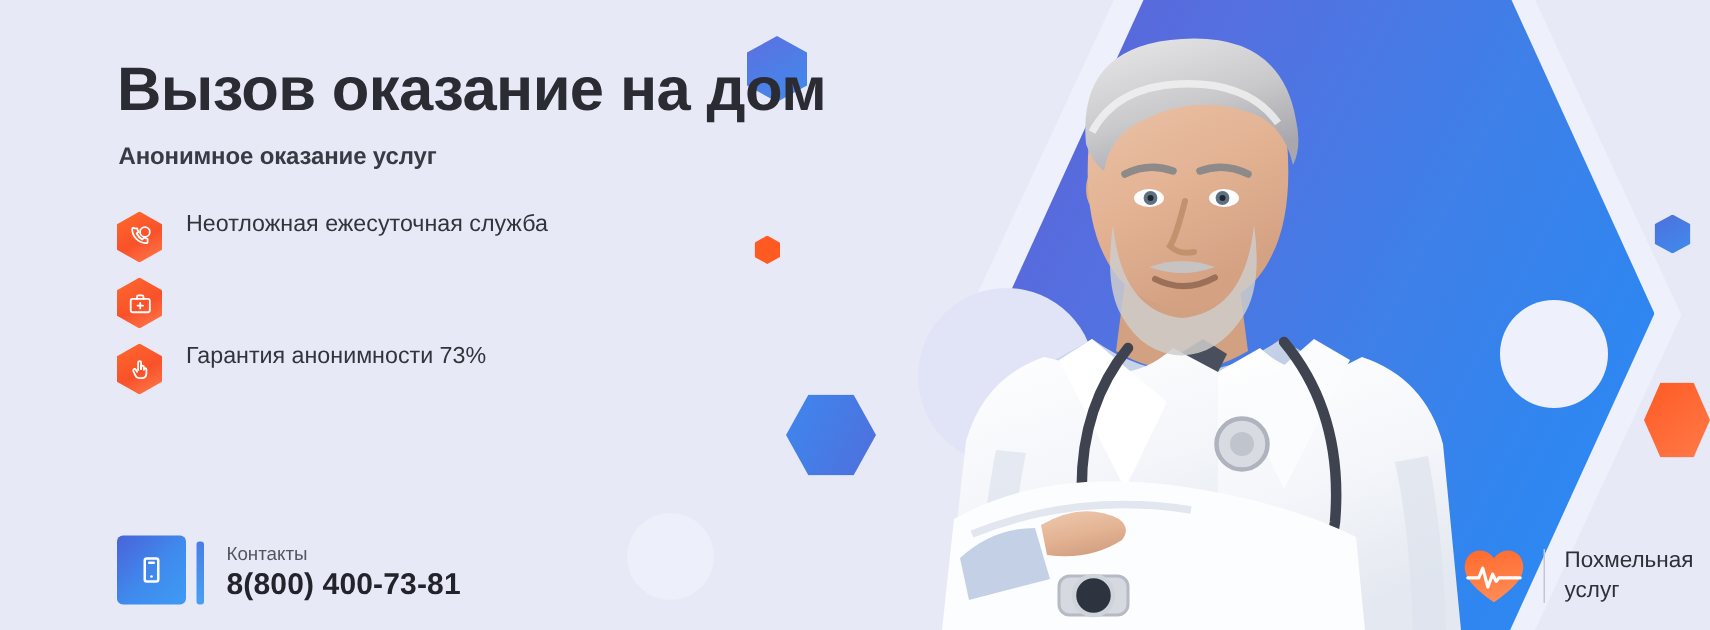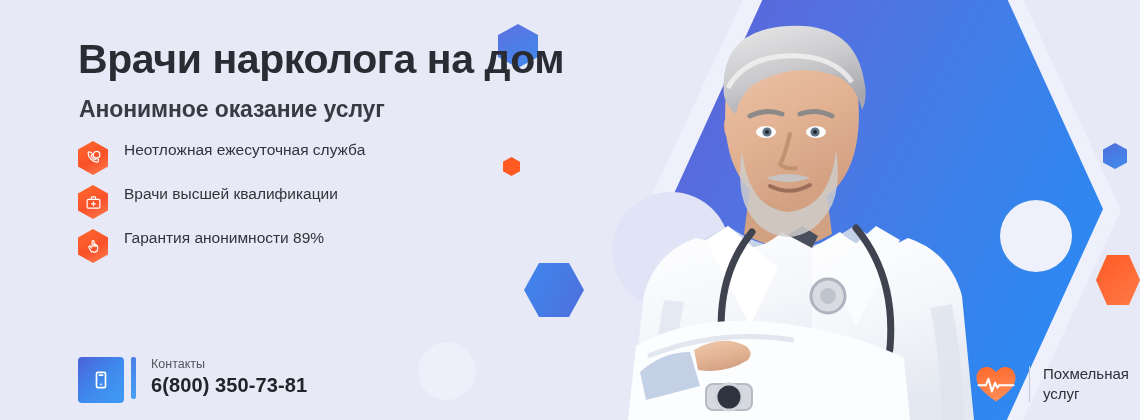--- a/index.html
+++ b/index.html
@@ -112,21 +112,21 @@
     font-weight: 700;
     letter-spacing: -0.4px;
     color: #2b2b33;
     white-space: nowrap;
     z-index: 3;
   }
   .subhead {
     position: absolute;
     left: 1px; top: 96px;
     margin: 0;
-    font-size: 23px;
+    font-size: 16px;
     font-weight: 700;
     letter-spacing: -0.1px;
     color: #3a3a44;
     white-space: nowrap;
     z-index: 3;
   }
 
   .features {
     position: absolute;
     left: 0; top: 141px;
@@ -158,21 +158,21 @@
     font-weight: 500;
     color: #33333c;
     white-space: nowrap;
   }
 
   
   .contacts {
     position: absolute;
     left: 0; top: 357px;
     display: flex;
-    align-items: flex-start;
+    align-items: flex-end;
     z-index: 3;
   }
   .contacts-icon {
     width: 46px; height: 46px;
     border-radius: 4px;
     background: linear-gradient(135deg, #4a63d8 0%, #3f8bee 55%, #3f9bf4 100%);
     display: flex;
     align-items: center;
     justify-content: center;
     flex: 0 0 46px;
@@ -332,21 +332,21 @@
       <path d="M142 150 q6 58 46 62 q42 -4 48 -62 q6 42 -8 62 q-16 24 -40 25 q-26 -1 -40 -26 q-12 -20 -6 -61 z" fill="#cfcccb" opacity="0.85"></path>
 
       <path d="M170 186 q20 10 40 -1" fill="none" stroke="#9c6f58" stroke-width="4" stroke-linecap="round"></path>
 
       <path d="M166 178 q22 -8 44 0 q-22 8 -44 0 z" fill="#c6c3c2"></path>
     </g>
   </svg>
 
   <div class="content">
 
-    <h1 class="headline">Врачи нарколога на дом</h1>
+    <h1 class="headline">Вызов оказание на дом</h1>
     <h2 class="subhead">Анонимное оказание услуг</h2>
 
     <ul class="features">
 
       <li class="feature">
         <span class="feature-icon">
           <svg width="17" height="17" viewBox="0 0 24 24" fill="none" stroke="#ffffff" stroke-width="1.7" stroke-linecap="round" stroke-linejoin="round">
             <path d="M6.5 3.2 L9 3.2 L10.3 6.6 L8.6 8 q1.8 3.8 5.4 5.6 l1.5 -1.8 3.4 1.3 0 2.6 q0 1.4 -1.6 1.4 q-5.3 -0.3 -9 -4 q-3.7 -3.7 -3.9 -9 q0 -1.5 1.3 -1.5 z"></path>
             <circle cx="16.4" cy="6.6" r="4.6" fill="none"></circle>
           </svg>
@@ -355,49 +355,48 @@
       </li>
 
       <li class="feature">
         <span class="feature-icon">
           <svg width="17" height="17" viewBox="0 0 24 24" fill="none" stroke="#ffffff" stroke-width="1.7" stroke-linecap="round" stroke-linejoin="round">
             <rect x="3" y="7.5" width="18" height="12.5" rx="1.8"></rect>
             <path d="M9 7.5 V5.4 q0 -1.2 1.2 -1.2 h3.6 q1.2 0 1.2 1.2 V7.5"></path>
             <path d="M12 11.2 v5.2 M9.4 13.8 h5.2"></path>
           </svg>
         </span>
-        <span class="feature-label">Врачи высшей квалификации</span>
       </li>
 
       <li class="feature">
         <span class="feature-icon">
           <svg width="17" height="17" viewBox="0 0 24 24" fill="none" stroke="#ffffff" stroke-width="1.7" stroke-linecap="round" stroke-linejoin="round">
             <path d="M10 12.4 V5.2 q0 -1.4 1.4 -1.4 q1.4 0 1.4 1.4 v6"></path>
             <path d="M12.8 11.4 V9.4 q0 -1.3 1.3 -1.3 q1.3 0 1.3 1.3 v2.6"></path>
             <path d="M15.4 11.6 q0 -1.2 1.2 -1.2 q1.2 0 1.2 1.3 v3.3 q0 4.8 -4.6 4.8 h-1.6 q-3 0 -4.2 -2.6 l-1.9 -4 q-0.5 -1.2 0.7 -1.8 q1.1 -0.5 1.7 0.6 l1.1 2"></path>
           </svg>
         </span>
-        <span class="feature-label">Гарантия анонимности 89%</span>
+        <span class="feature-label">Гарантия анонимности 73%</span>
       </li>
 
 
     </ul>
 
     <div class="contacts">
       <span class="contacts-icon">
         <svg width="20" height="20" viewBox="0 0 24 24" fill="none" stroke="#ffffff" stroke-width="2" stroke-linecap="round" stroke-linejoin="round">
           <rect x="6.6" y="2.8" width="10.8" height="18.4" rx="1.6"></rect>
           <path d="M10.2 6.2 h3.6"></path>
           <circle cx="12" cy="17.2" r="1.05" fill="#ffffff" stroke="none"></circle>
         </svg>
       </span>
       <span class="contacts-divider"></span>
       <span class="contacts-text">
         <span class="contacts-label">Контакты</span>
-        <span class="contacts-phone">6(800) 350-73-81</span>
+        <span class="contacts-phone">8(800) 400-73-81</span>
       </span>
     </div>
 
   </div>
 
   <div class="logo">
     <span class="logo-mark">
       <svg width="42" height="38" viewBox="0 0 42 38">
         <defs>
           <linearGradient id="heartG" x1="0" y1="0" x2="0.2" y2="1">

